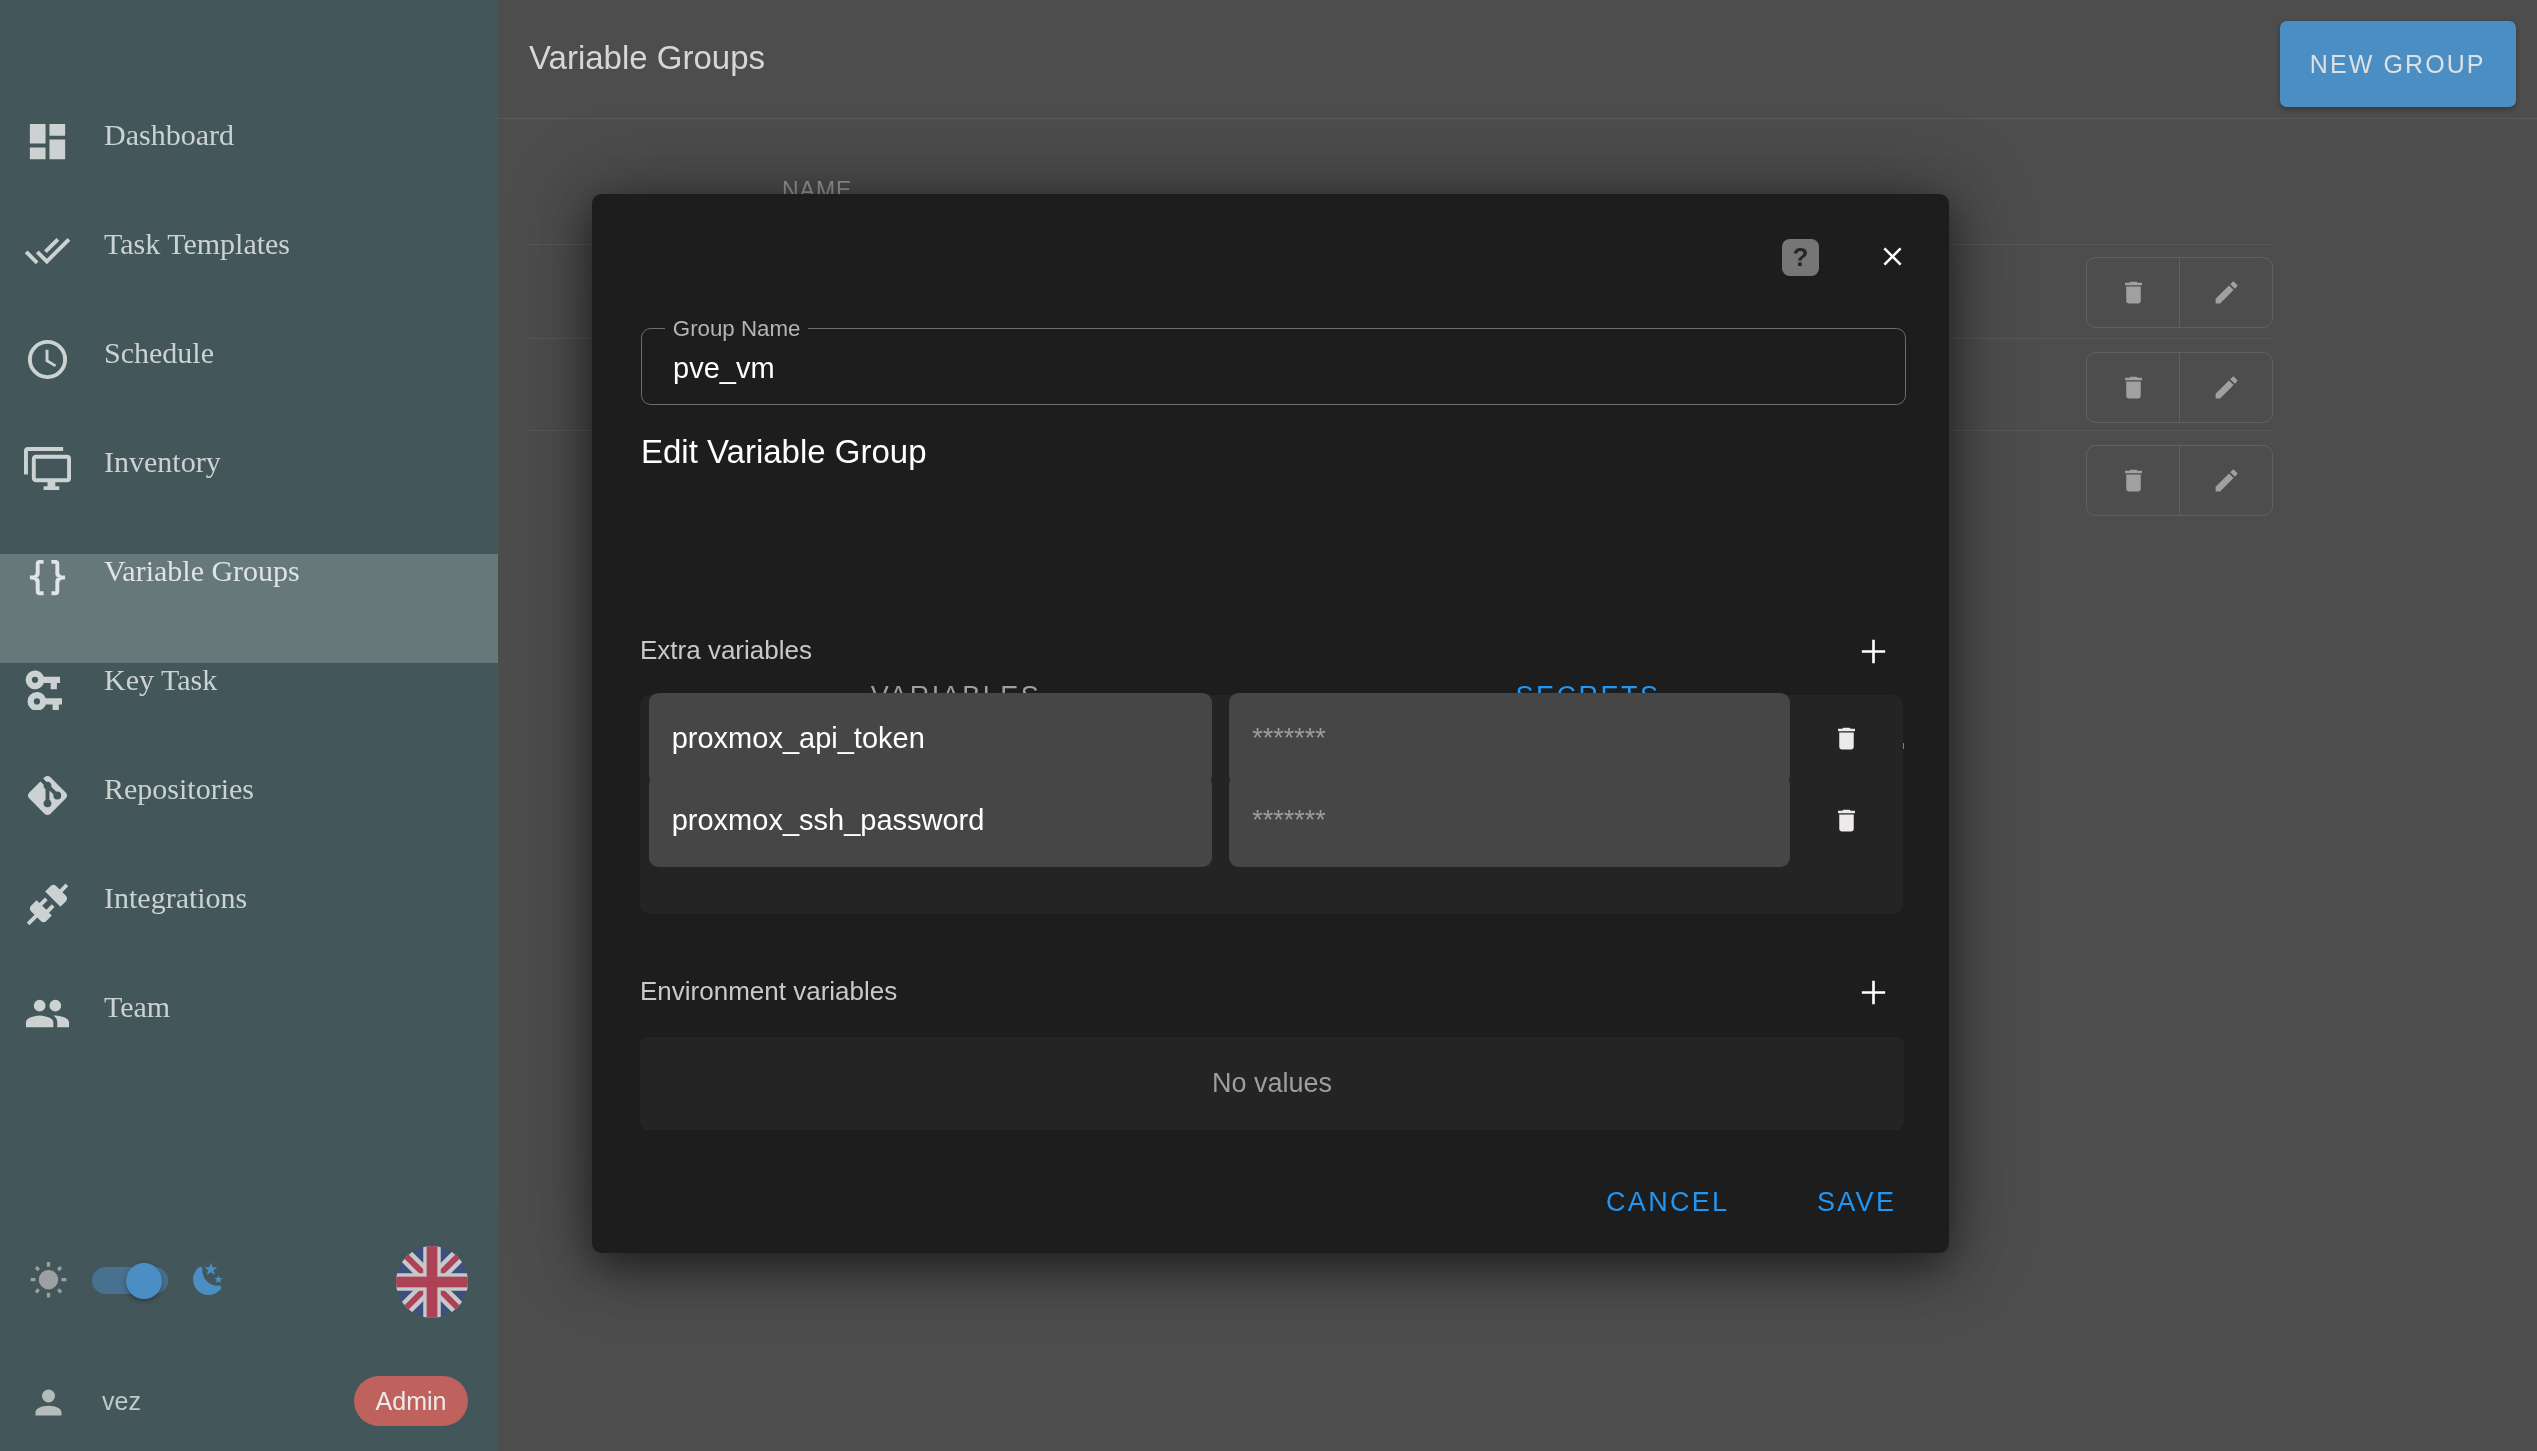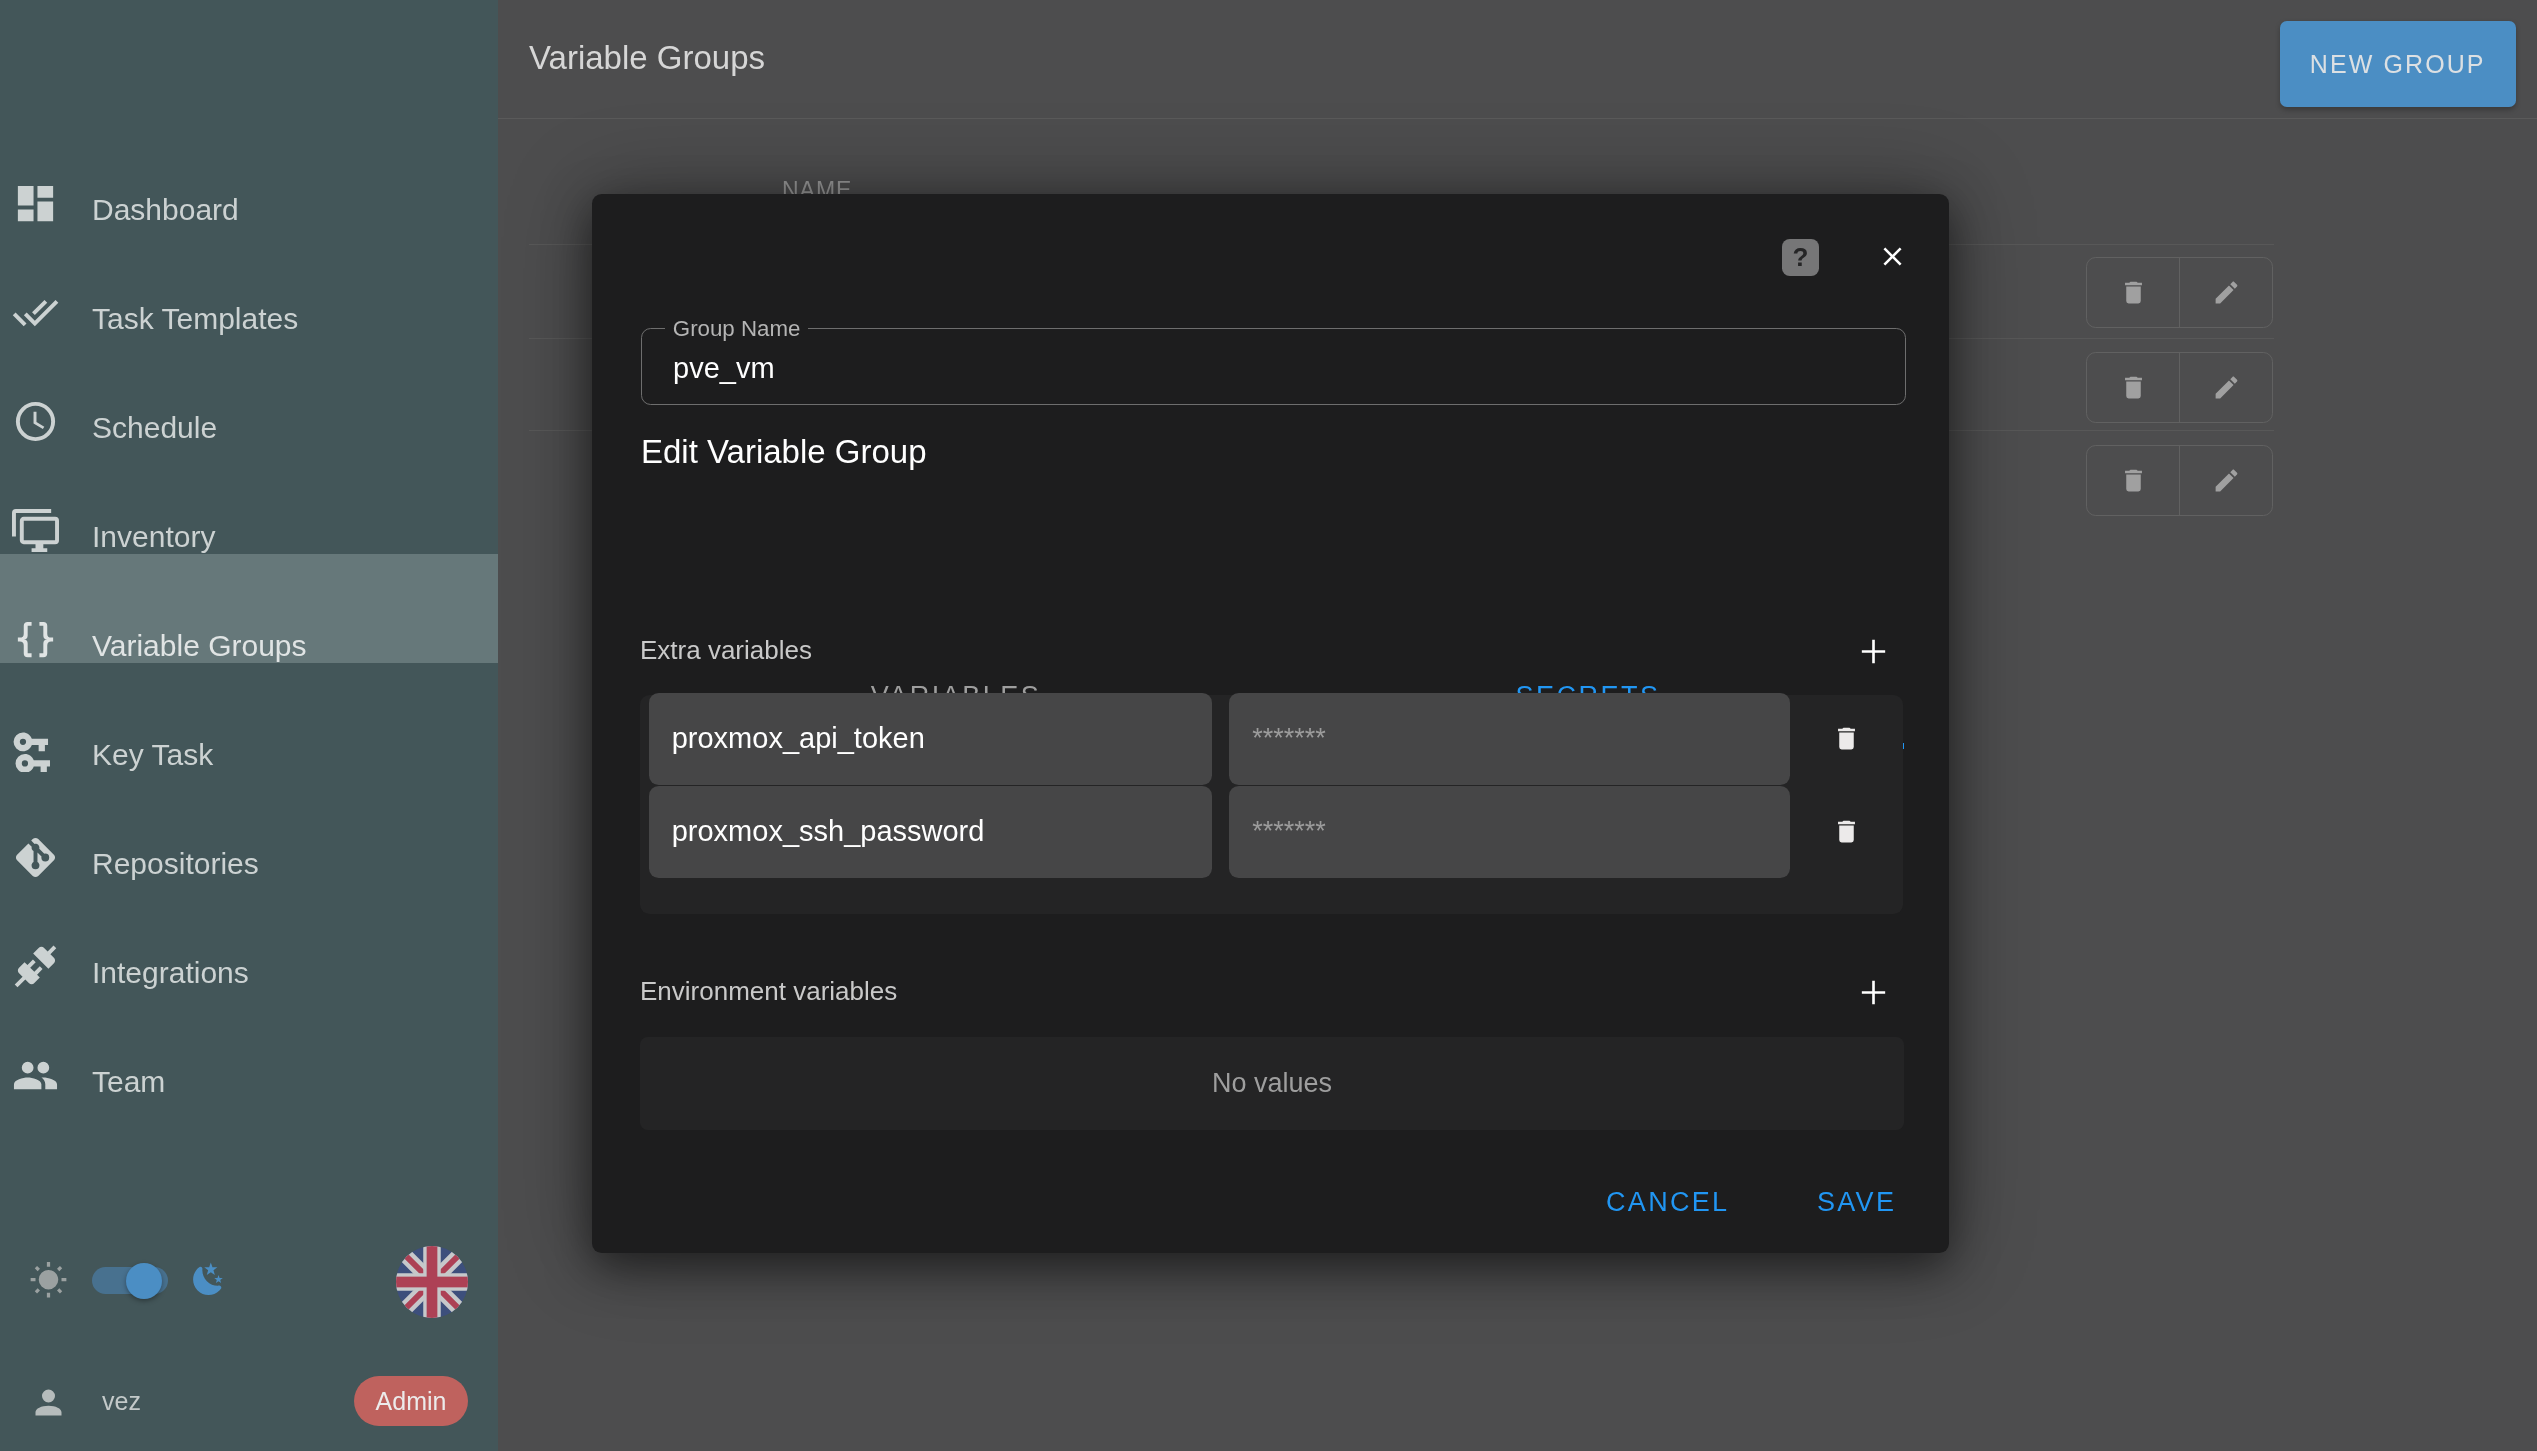--- a/index.html
+++ b/index.html
@@ -14,21 +14,21 @@
   .sidebar{position:absolute;left:0;top:0;width:498px;height:1452px;background:#435659;}
   .project-header{position:relative;height:118px;border-bottom:1px solid rgba(0,0,0,0.18);}
   .avatar{position:absolute;left:24px;top:36px;width:47px;height:47px;border-radius:50%;
     background:#4b8ec4;color:#e8edf0;font-size:19.4px;font-weight:bold;
     display:flex;align-items:center;justify-content:center;letter-spacing:0.5px;}
   .project-name{position:absolute;left:104px;top:15.5px;font-size:33px;font-weight:600;color:#d3d8d8;}
   .project-role{position:absolute;left:104px;top:60px;font-size:22.3px;color:#9aa7a7;}
   .chevron{position:absolute;right:37px;top:45px;width:29px;height:29px;color:#b9c0c0;}
 
   .nav{position:absolute;left:0;top:118px;width:498px;}
-  .nav-item{position:relative;height:109px;display:flex;align-items:flex-end;padding-left:12px;cursor:pointer;}
+  .nav-item{position:relative;height:109px;display:flex;align-items:flex-start;padding-left:24px;cursor:pointer;font-family:Liberation Serif, serif;}
   .nav-item.active{background:#66787a;}
   .nav-icon{width:47px;height:47px;color:#ccd2d2;flex:none;}
   .nav-label{margin-left:33px;font-size:30px;color:#ccd2d2;}
   .nav-item.active .nav-label, .nav-item.active .nav-icon{color:#e0e4e4;}
   .sun-icon{position:absolute;left:29px;top:1261px;width:39px;height:39px;color:#9ba1a1;}
   .switch-track{position:absolute;left:92px;top:1267px;width:76px;height:27px;border-radius:13.6px;background:#48718f;}
   .switch-thumb{position:absolute;left:126px;top:1263px;width:36px;height:36px;border-radius:50%;
     background:#4b8ec4;box-shadow:0 1.9px 4.9px rgba(0,0,0,0.35);}
   .moon-icon{position:absolute;left:190px;top:1261px;width:37px;height:37px;color:#4b8ec4;}
   .flag{position:absolute;left:396px;top:1246px;width:72px;height:72px;}
@@ -79,21 +79,21 @@
 
   .section-label{position:absolute;left:48px;font-size:26px;color:#c9c9c9;}
   .extra-label{top:441px;} .env-label{top:782px;}
   .plus-btn{position:absolute;right:54px;width:43px;height:43px;color:#ffffff;display:flex;
     align-items:center;justify-content:center;cursor:pointer;}
   .extra-plus{top:436px;} .env-plus{top:777px;}
   .plus-btn svg{width:35px;height:35px;}
 
   .rows-panel{position:absolute;left:48px;top:501px;width:1263px;height:219px;background:#242425;
     border-radius:9.7px;padding:7.8px 0 0 8.7px;box-sizing:border-box;}
-  .var-row{display:flex;align-items:center;height:72px;margin-bottom:21px;}
+  .var-row{display:flex;align-items:center;height:72px;margin-bottom:10px;}
   .var-name{width:563px;height:92px;background:#464647;border-radius:9.7px;box-sizing:border-box;
     display:flex;align-items:center;padding-left:23px;font-size:29px;color:#ffffff;margin-right:17.5px;}
   .var-secret{width:561px;height:92px;background:#464647;border-radius:9.7px;box-sizing:border-box;
     display:flex;align-items:center;padding-left:23px;font-size:27px;color:#9b9b9b;}
   .row-trash{flex:1;display:flex;align-items:center;justify-content:center;color:#eceaea;cursor:pointer;}
   .row-trash svg{width:29px;height:31px;}
 
   .novalues-panel{position:absolute;left:48px;top:843px;width:1264px;height:93px;background:#242425;
     border-radius:7.8px;display:flex;align-items:center;justify-content:center;font-size:27px;color:#9e9e9e;}
 

